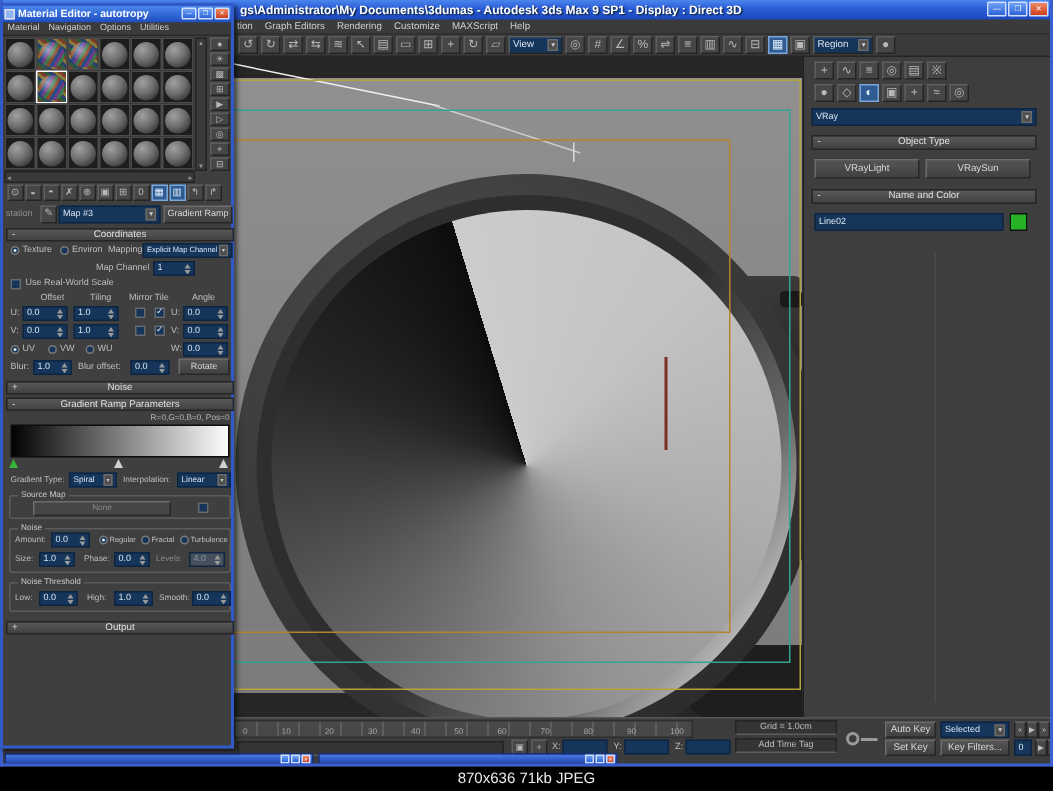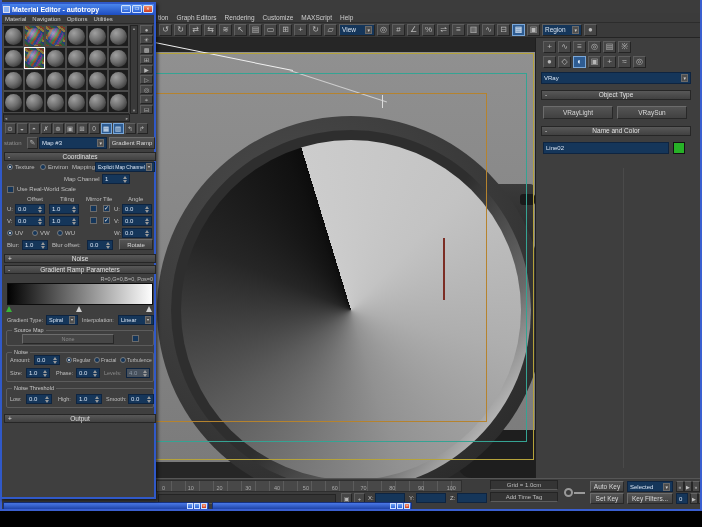--- a/index.html
+++ b/index.html
@@ -133,20 +133,28 @@
     display:flex;justify-content:center;align-items:center;}
   .footer span{color:#ececec;font-size:10px;}
 </style>
 </head>
 <body>
 
 <div class="screen">
 
   <div class="max-window">
 
+    <div class="titlebar">
+      <div class="ttl">gs\Administrator\My Documents\3dumas   -   Autodesk 3ds Max 9 SP1   -   Display : Direct 3D</div>
+      <div class="wctrls">
+          <span class="wbtn">—</span>
+          <span class="wbtn">❐</span>
+          <span class="wbtn close">✕</span>
+        </div>
+    </div>
 
     <div class="menubar">
         <span class="mitem">tion</span>
         <span class="mitem">Graph Editors</span>
         <span class="mitem">Rendering</span>
         <span class="mitem">Customize</span>
         <span class="mitem">MAXScript</span>
         <span class="mitem">Help</span>
       </div>
 
@@ -649,14 +657,17 @@
       <span>0.0</span>
         <span class="spn"></span>
     </div>
 
     <div class="rollout" style="left:2px;top:410px;width:152px;height:9px;">
       <span class="pm">+</span>
       <span>Output</span>
     </div>
   </div>
 
+  <div class="footer">
+    <span>870x636 71kb JPEG</span>
+  </div>
 
 </div>
 
 </body></html>

